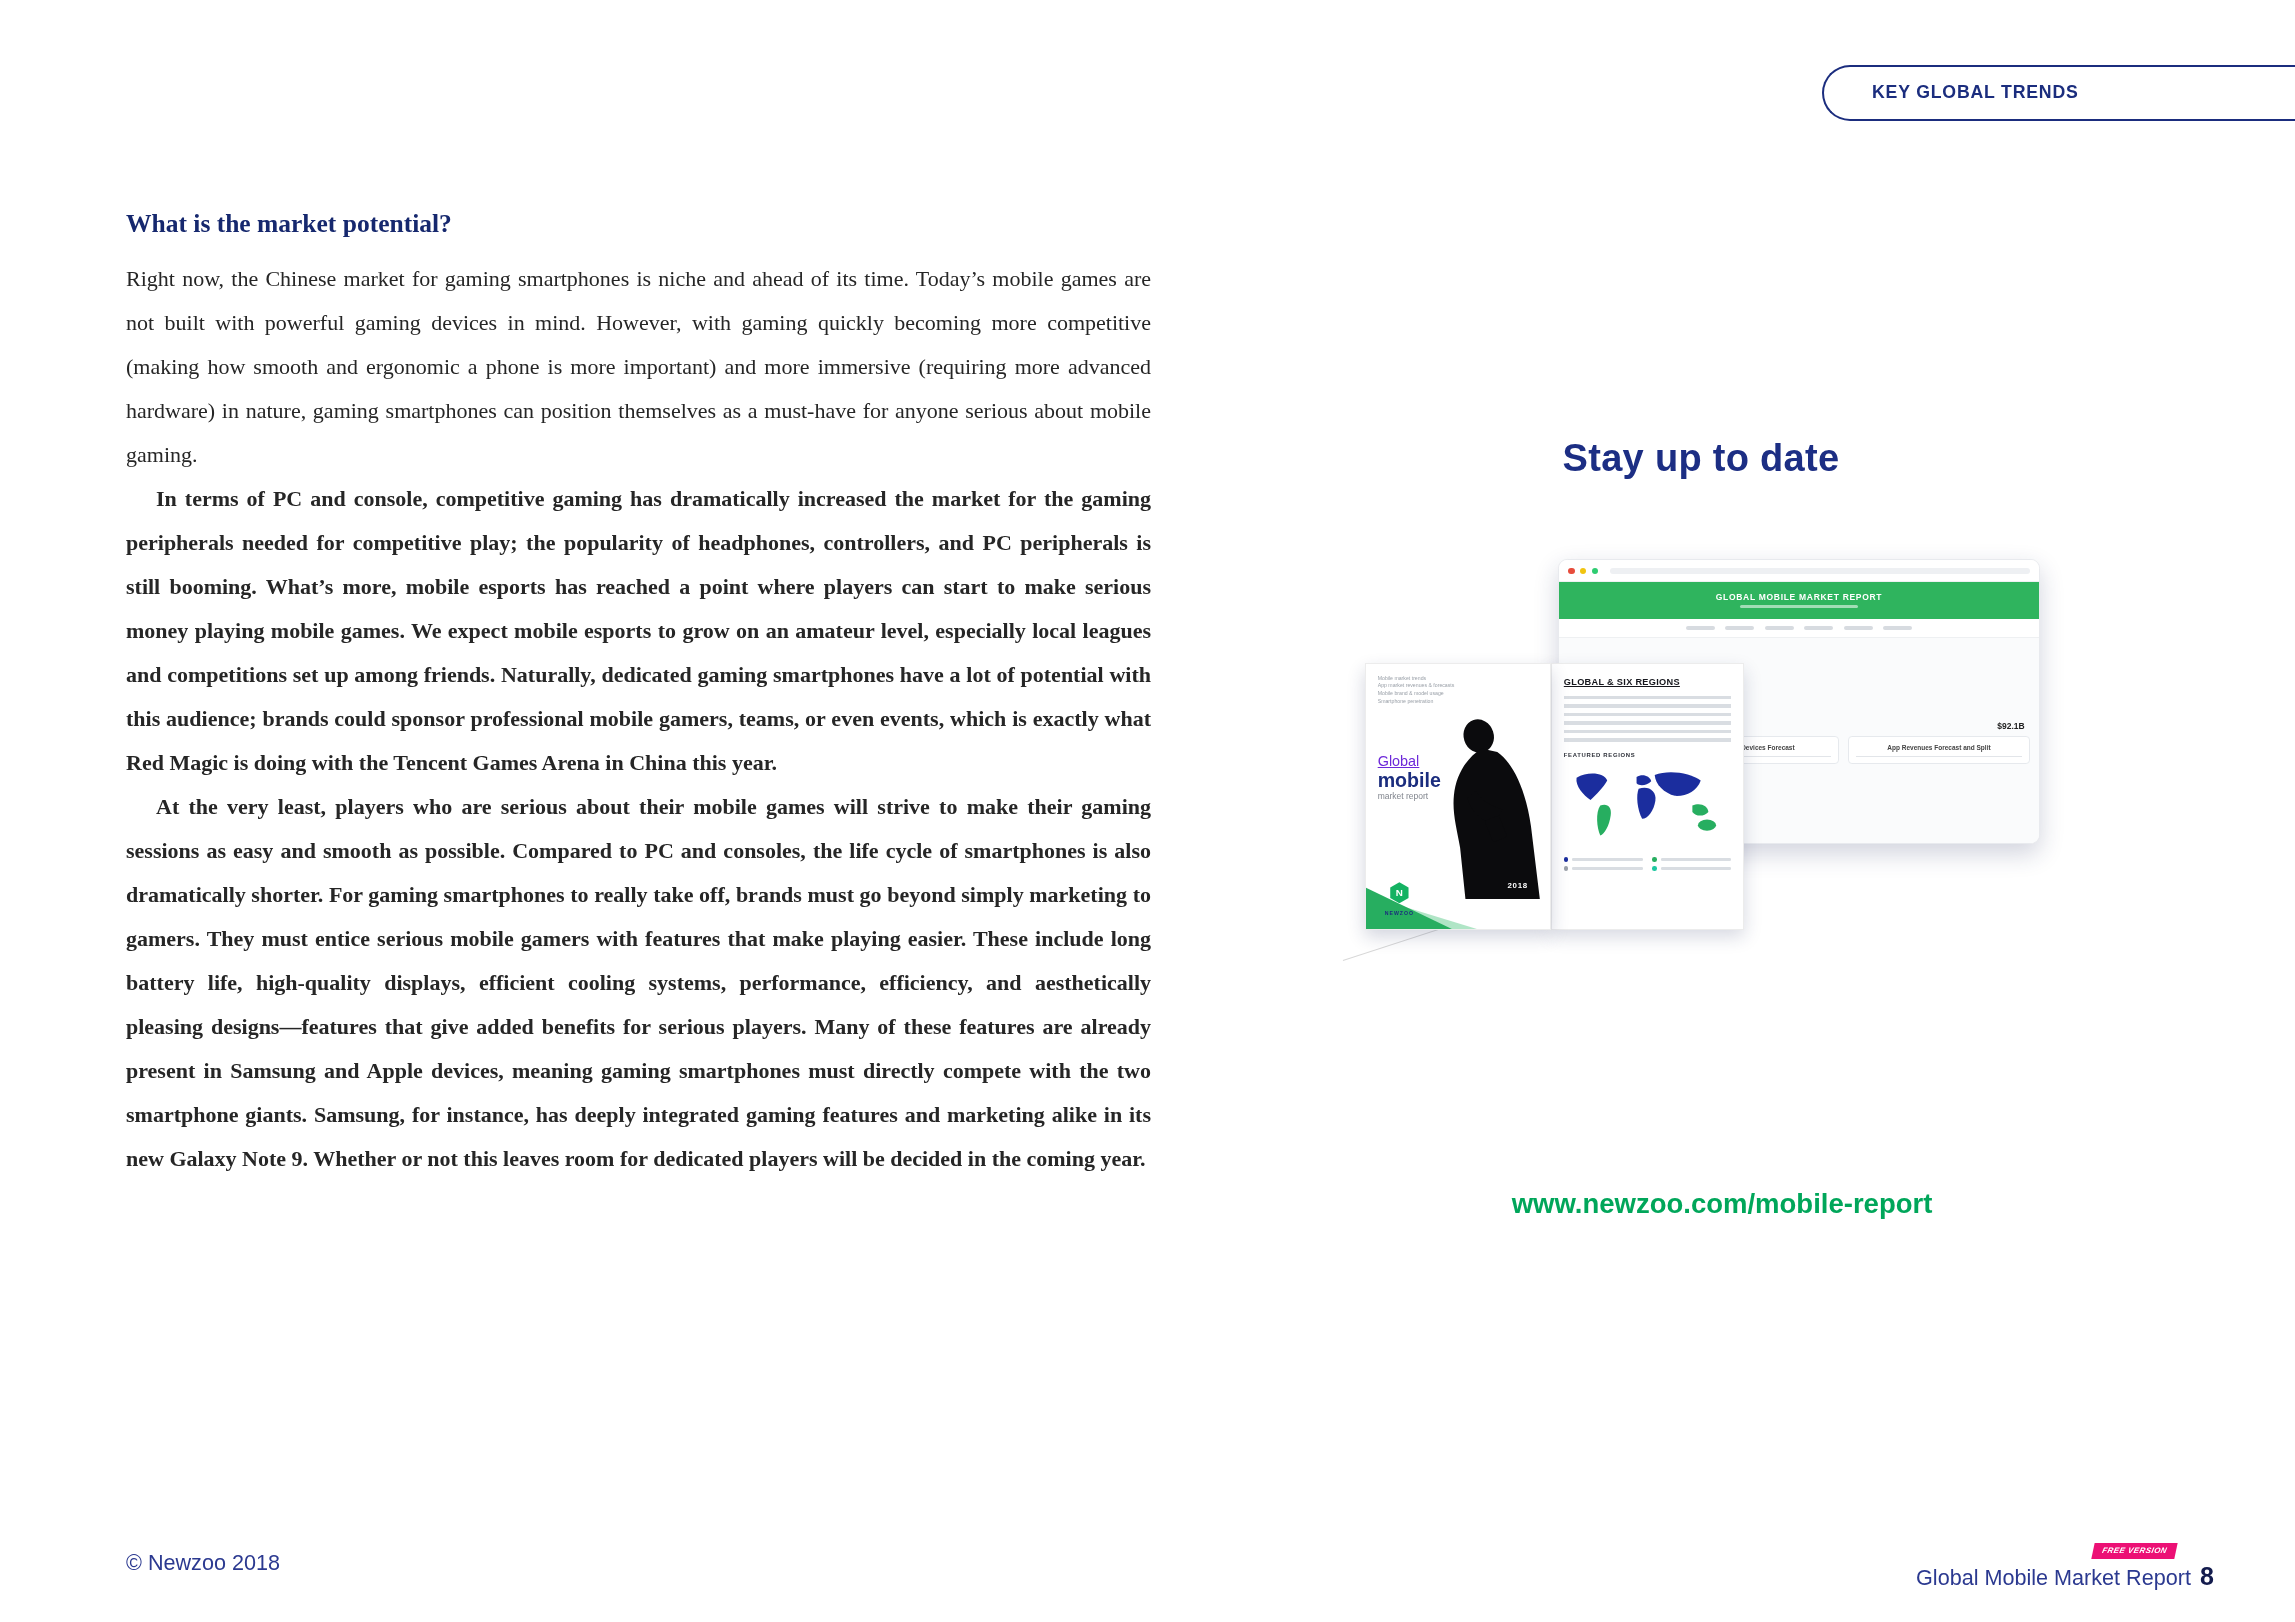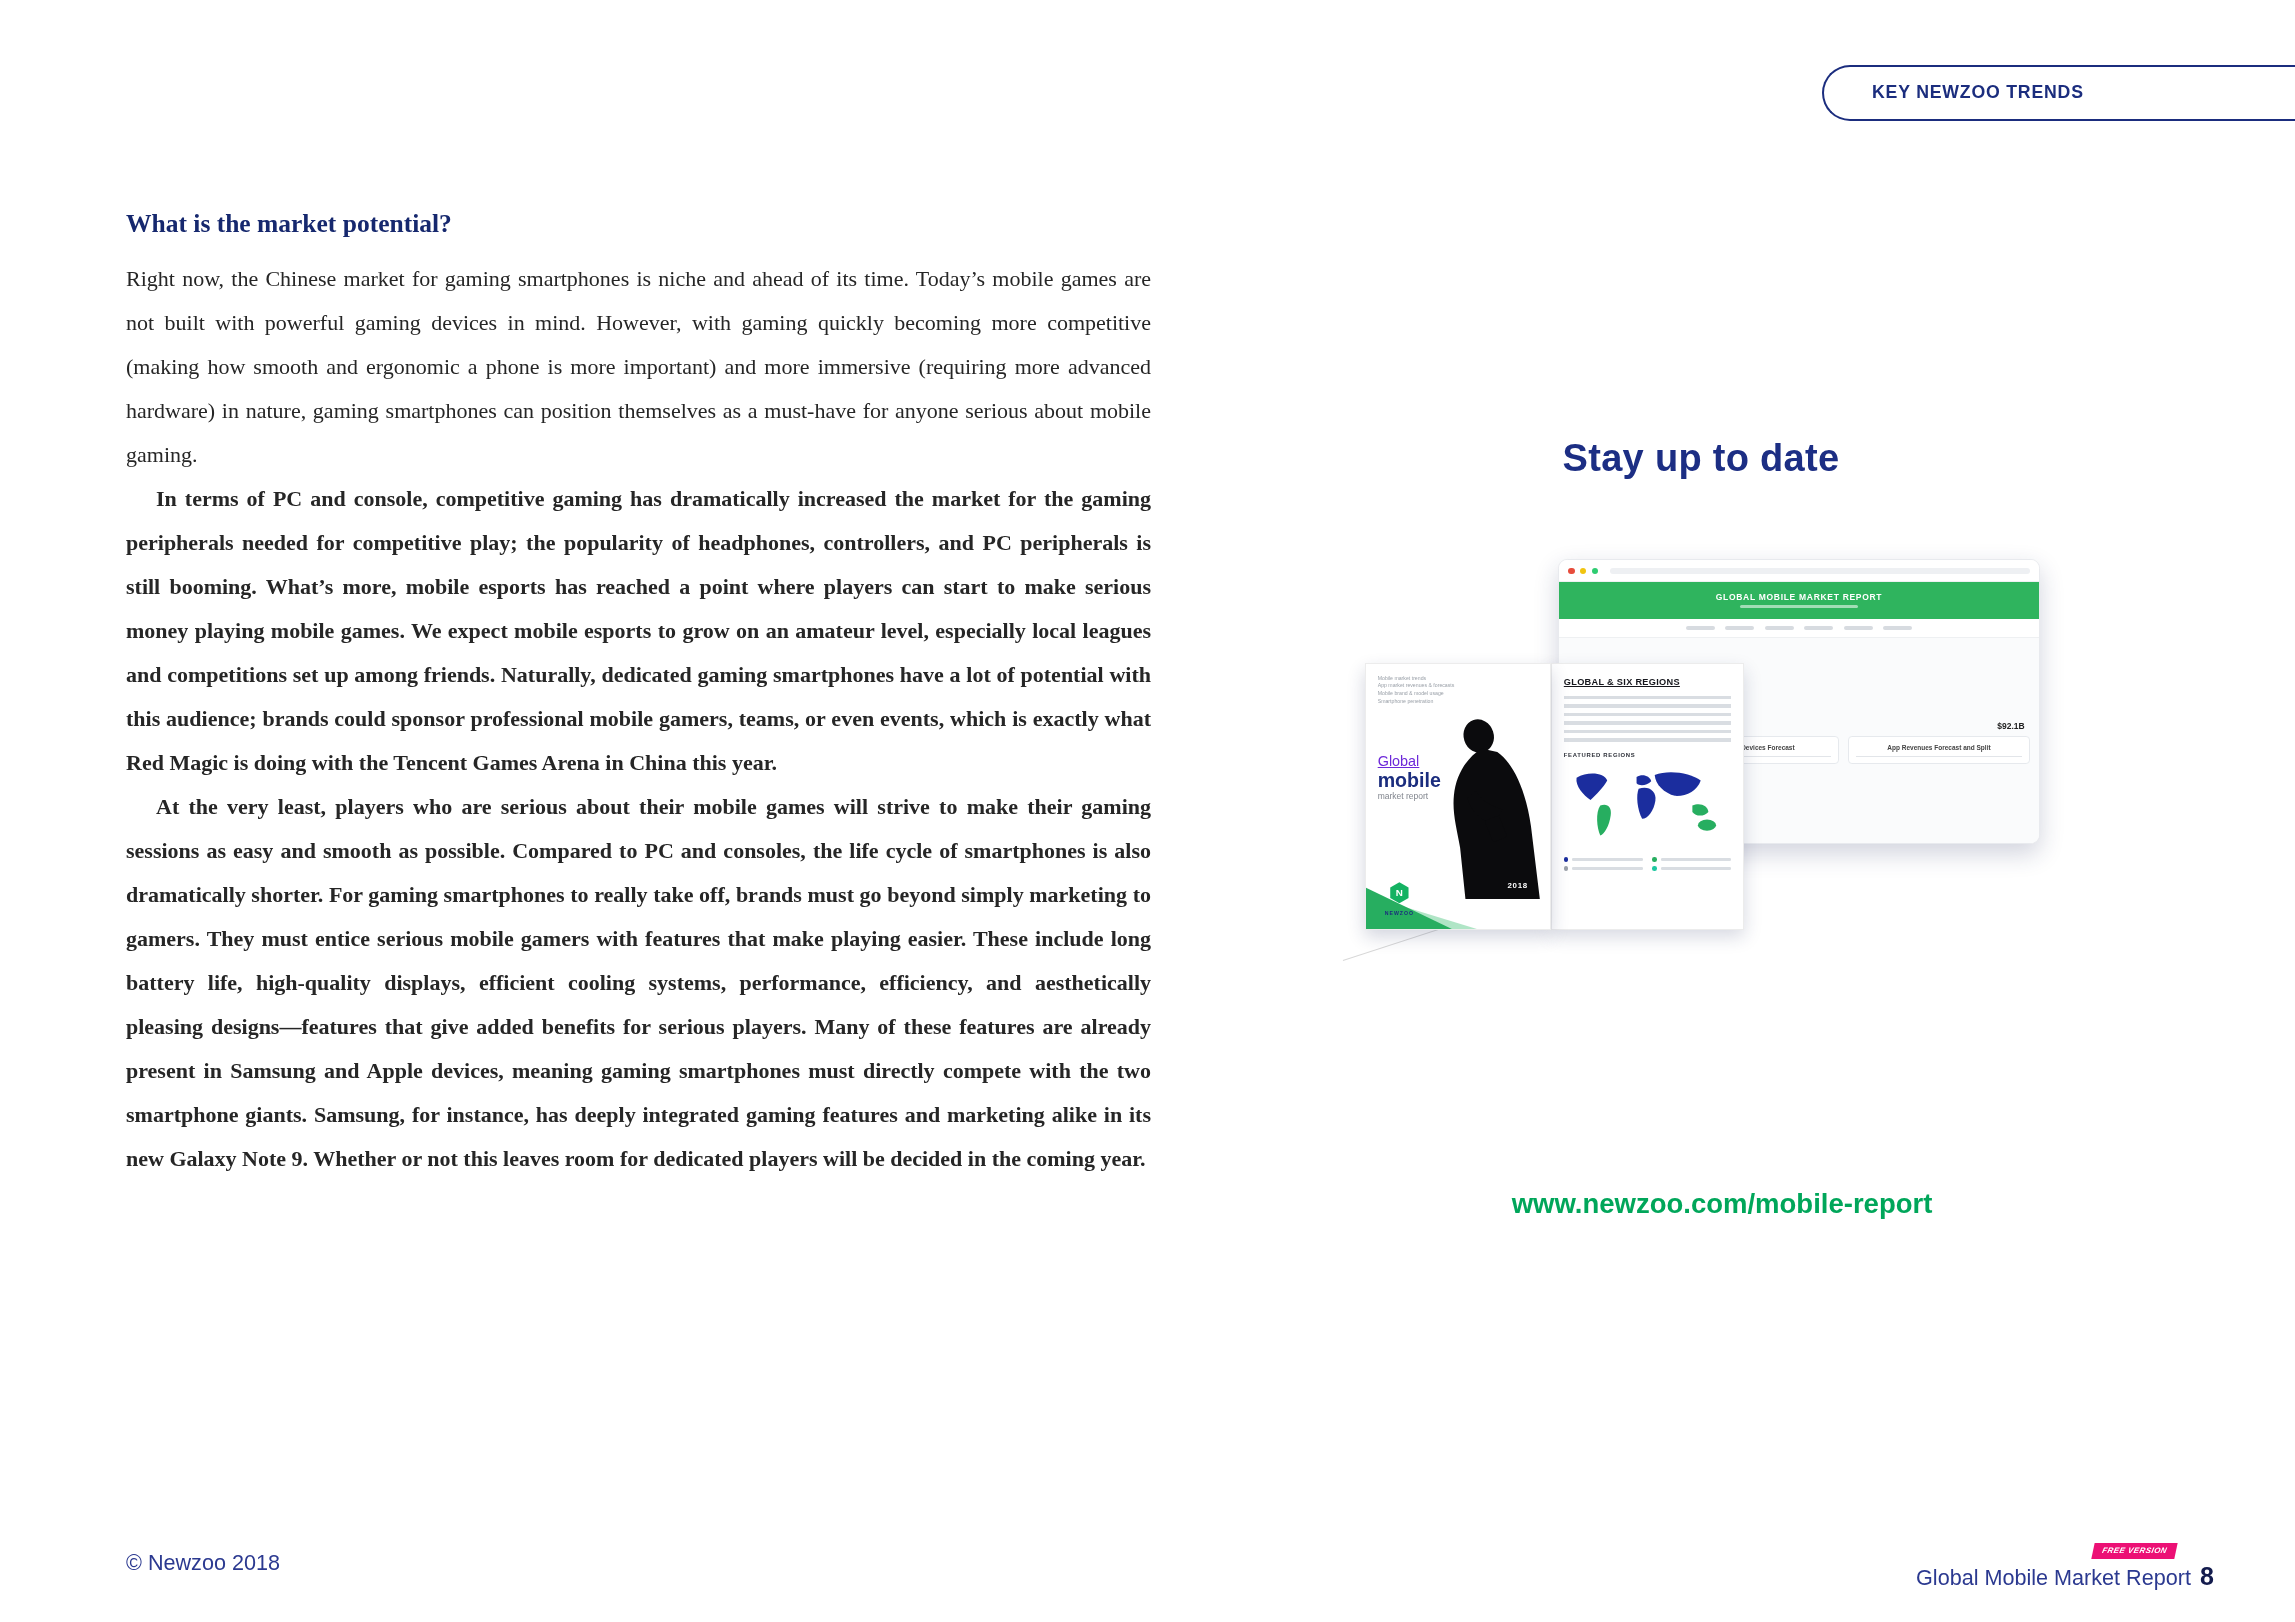--- a/index.html
+++ b/index.html
@@ -151,21 +151,21 @@
   .report-line { display:flex; align-items:baseline; gap:9.2px; }
   .report-line .rname { font:400 21.6px/1 "Liberation Sans", sans-serif; color:#2b3990; }
   .report-line .rnum { font:700 25px/1 "Liberation Sans", sans-serif; color:#131b4d; }
 </style>
 </head>
 <body>
 
 <div class="page">
 
   <div class="trends-tab">
-    <span>KEY NEWZOO TRENDS</span>
+    <span>KEY GLOBAL TRENDS</span>
   </div>
 
   <div class="article">
     <h1>What is the market potential?</h1>
     <p>Right now, the Chinese market for gaming smartphones is niche and ahead of its time. Today’s mobile games are not built with powerful gaming devices in mind. However, with gaming quickly becoming more competitive (making how smooth and ergonomic a phone is more important) and more immersive (requiring more advanced hardware) in nature, gaming smartphones can position themselves as a must-have for anyone serious about mobile gaming.</p>
     <p>In terms of PC and console, competitive gaming has dramatically increased the market for the gaming peripherals needed for competitive play; the popularity of headphones, controllers, and PC peripherals is still booming. What’s more, mobile esports has reached a point where players can start to make serious money playing mobile games. We expect mobile esports to grow on an amateur level, especially local leagues and competitions set up among friends. Naturally, dedicated gaming smartphones have a lot of potential with this audience; brands could sponsor professional mobile gamers, teams, or even events, which is exactly what Red Magic is doing with the Tencent Games Arena in China this year.</p>
     <p>At the very least, players who are serious about their mobile games will strive to make their gaming sessions as easy and smooth as possible. Compared to PC and consoles, the life cycle of smartphones is also dramatically shorter. For gaming smartphones to really take off, brands must go beyond simply marketing to gamers. They must entice serious mobile gamers with features that make playing easier. These include long battery life, high-quality displays, efficient cooling systems, performance, efficiency, and aesthetically pleasing designs—features that give added benefits for serious players. Many of these features are already present in Samsung and Apple devices, meaning gaming smartphones must directly compete with the two smartphone giants. Samsung, for instance, has deeply integrated gaming features and marketing alike in its new Galaxy Note 9. Whether or not this leaves room for dedicated players will be decided in the coming year.</p>
   </div>
 
   <div class="promo-heading">Stay up to date</div>

